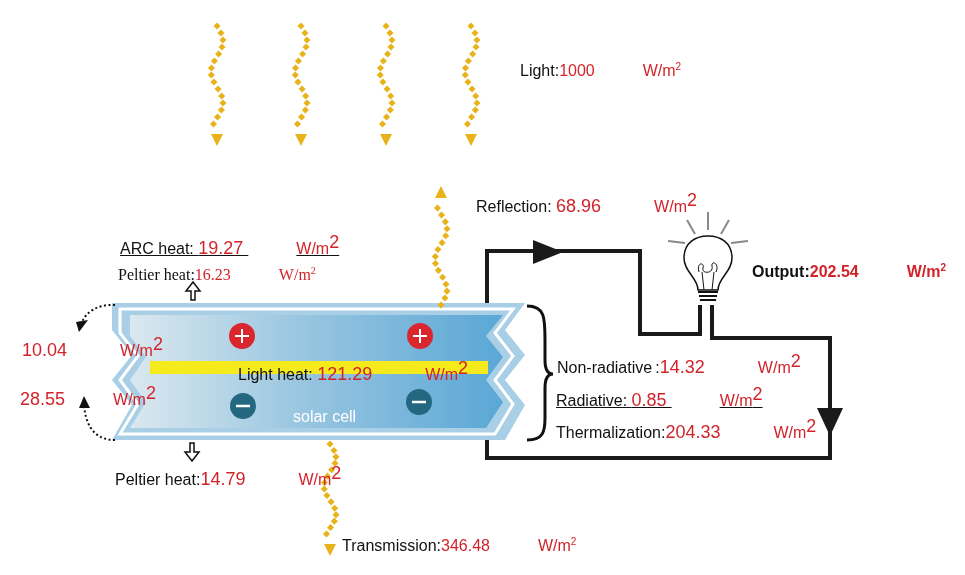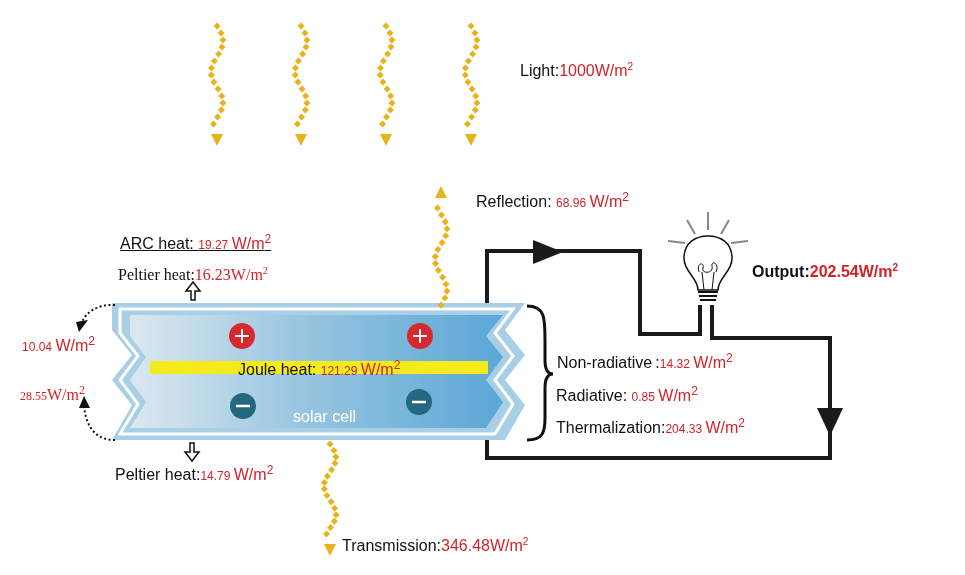--- a/index.html
+++ b/index.html
@@ -1,23 +1,23 @@
 <!DOCTYPE html>
 <html><head>
 <meta charset="utf-8">
 <style>
   html, body { margin: 0; padding: 0; background: #ffffff; }
   body { width: 965px; height: 575px; position: relative; overflow: hidden;
          font-family: "Liberation Sans", sans-serif; }
   svg#diagram { position: absolute; left: 0; top: 0; }
   .lbl { position: absolute; white-space: nowrap; font-size: 16px; color: #111; line-height: 1; }
   .lbl .v { color: #d2232a; }
-  .lbl .u { color: #d2232a; font-size: 16px; }
+  .lbl .u { color: #d2232a; font-size: 16px; padding-left: 48px; }
   .lbl sup { font-size: 10px; vertical-align: 6px; }
-  .small .v { font-size: 12px; }
+  .small .v { font-size: 18px; }
   .cell-text { position: absolute; color: #fff; font-size: 16px; }
 </style>
 </head>
 <body>
 
 <svg id="diagram" width="965" height="575" viewBox="0 0 965 575">
   <defs>
     <linearGradient id="cellGrad" x1="0" y1="0" x2="1" y2="0">
       <stop offset="0" stop-color="#dbe8ef"></stop>
       <stop offset="0.45" stop-color="#9ac6e0"></stop>
@@ -205,45 +205,45 @@
 </div>
 
 <div class="lbl" style="left:118px;top:266px;font-family:Liberation Serif, serif;">
   <span>Peltier heat:</span><span class="v">16.23</span><span class="u">W/m</span><sup class="v">2</sup>
 </div>
 
 <div class="lbl small" style="left:22px;top:335px;">
   <span class="v">10.04 </span><span class="u">W/m</span><sup class="v">2</sup>
 </div>
 
-<div class="lbl small" style="left:20px;top:384px;font-family:Liberation Serif, serif;">
+<div class="lbl small" style="left:20px;top:384px;">
   <span class="v">28.55</span><span class="u">W/m</span><sup class="v">2</sup>
 </div>
 
 <div class="lbl small" style="left:238px;top:359px;">
-  <span>Joule heat: </span><span class="v">121.29 </span><span class="u">W/m</span><sup class="v">2</sup>
+  <span>Light heat: </span><span class="v">121.29 </span><span class="u">W/m</span><sup class="v">2</sup>
 </div>
 
 <div class="cell-text" style="left:293px;top:408px;">solar cell</div>
 
 <div class="lbl small" style="left:115px;top:464px;">
   <span>Peltier heat:</span><span class="v">14.79 </span><span class="u">W/m</span><sup class="v">2</sup>
 </div>
 
 <div class="lbl" style="left:342px;top:537px;">
   <span>Transmission:</span><span class="v">346.48</span><span class="u">W/m</span><sup class="v">2</sup>
 </div>
 
 <div class="lbl" style="left:752px;top:263px;font-weight:bold;">
   <span>Output:</span><span class="v">202.54</span><span class="u">W/m</span><sup class="v">2</sup>
 </div>
 
 <div class="lbl small" style="left:557px;top:352px;">
   <span>Non-radiative :</span><span class="v">14.32 </span><span class="u">W/m</span><sup class="v">2</sup>
 </div>
 
-<div class="lbl small" style="left:556px;top:385px;">
+<div class="lbl small" style="left:556px;top:385px;text-decoration:underline;">
   <span>Radiative: </span><span class="v">0.85 </span><span class="u">W/m</span><sup class="v">2</sup>
 </div>
 
 <div class="lbl small" style="left:556px;top:417px;">
   <span>Thermalization:</span><span class="v">204.33 </span><span class="u">W/m</span><sup class="v">2</sup>
 </div>
 
 </body></html>

